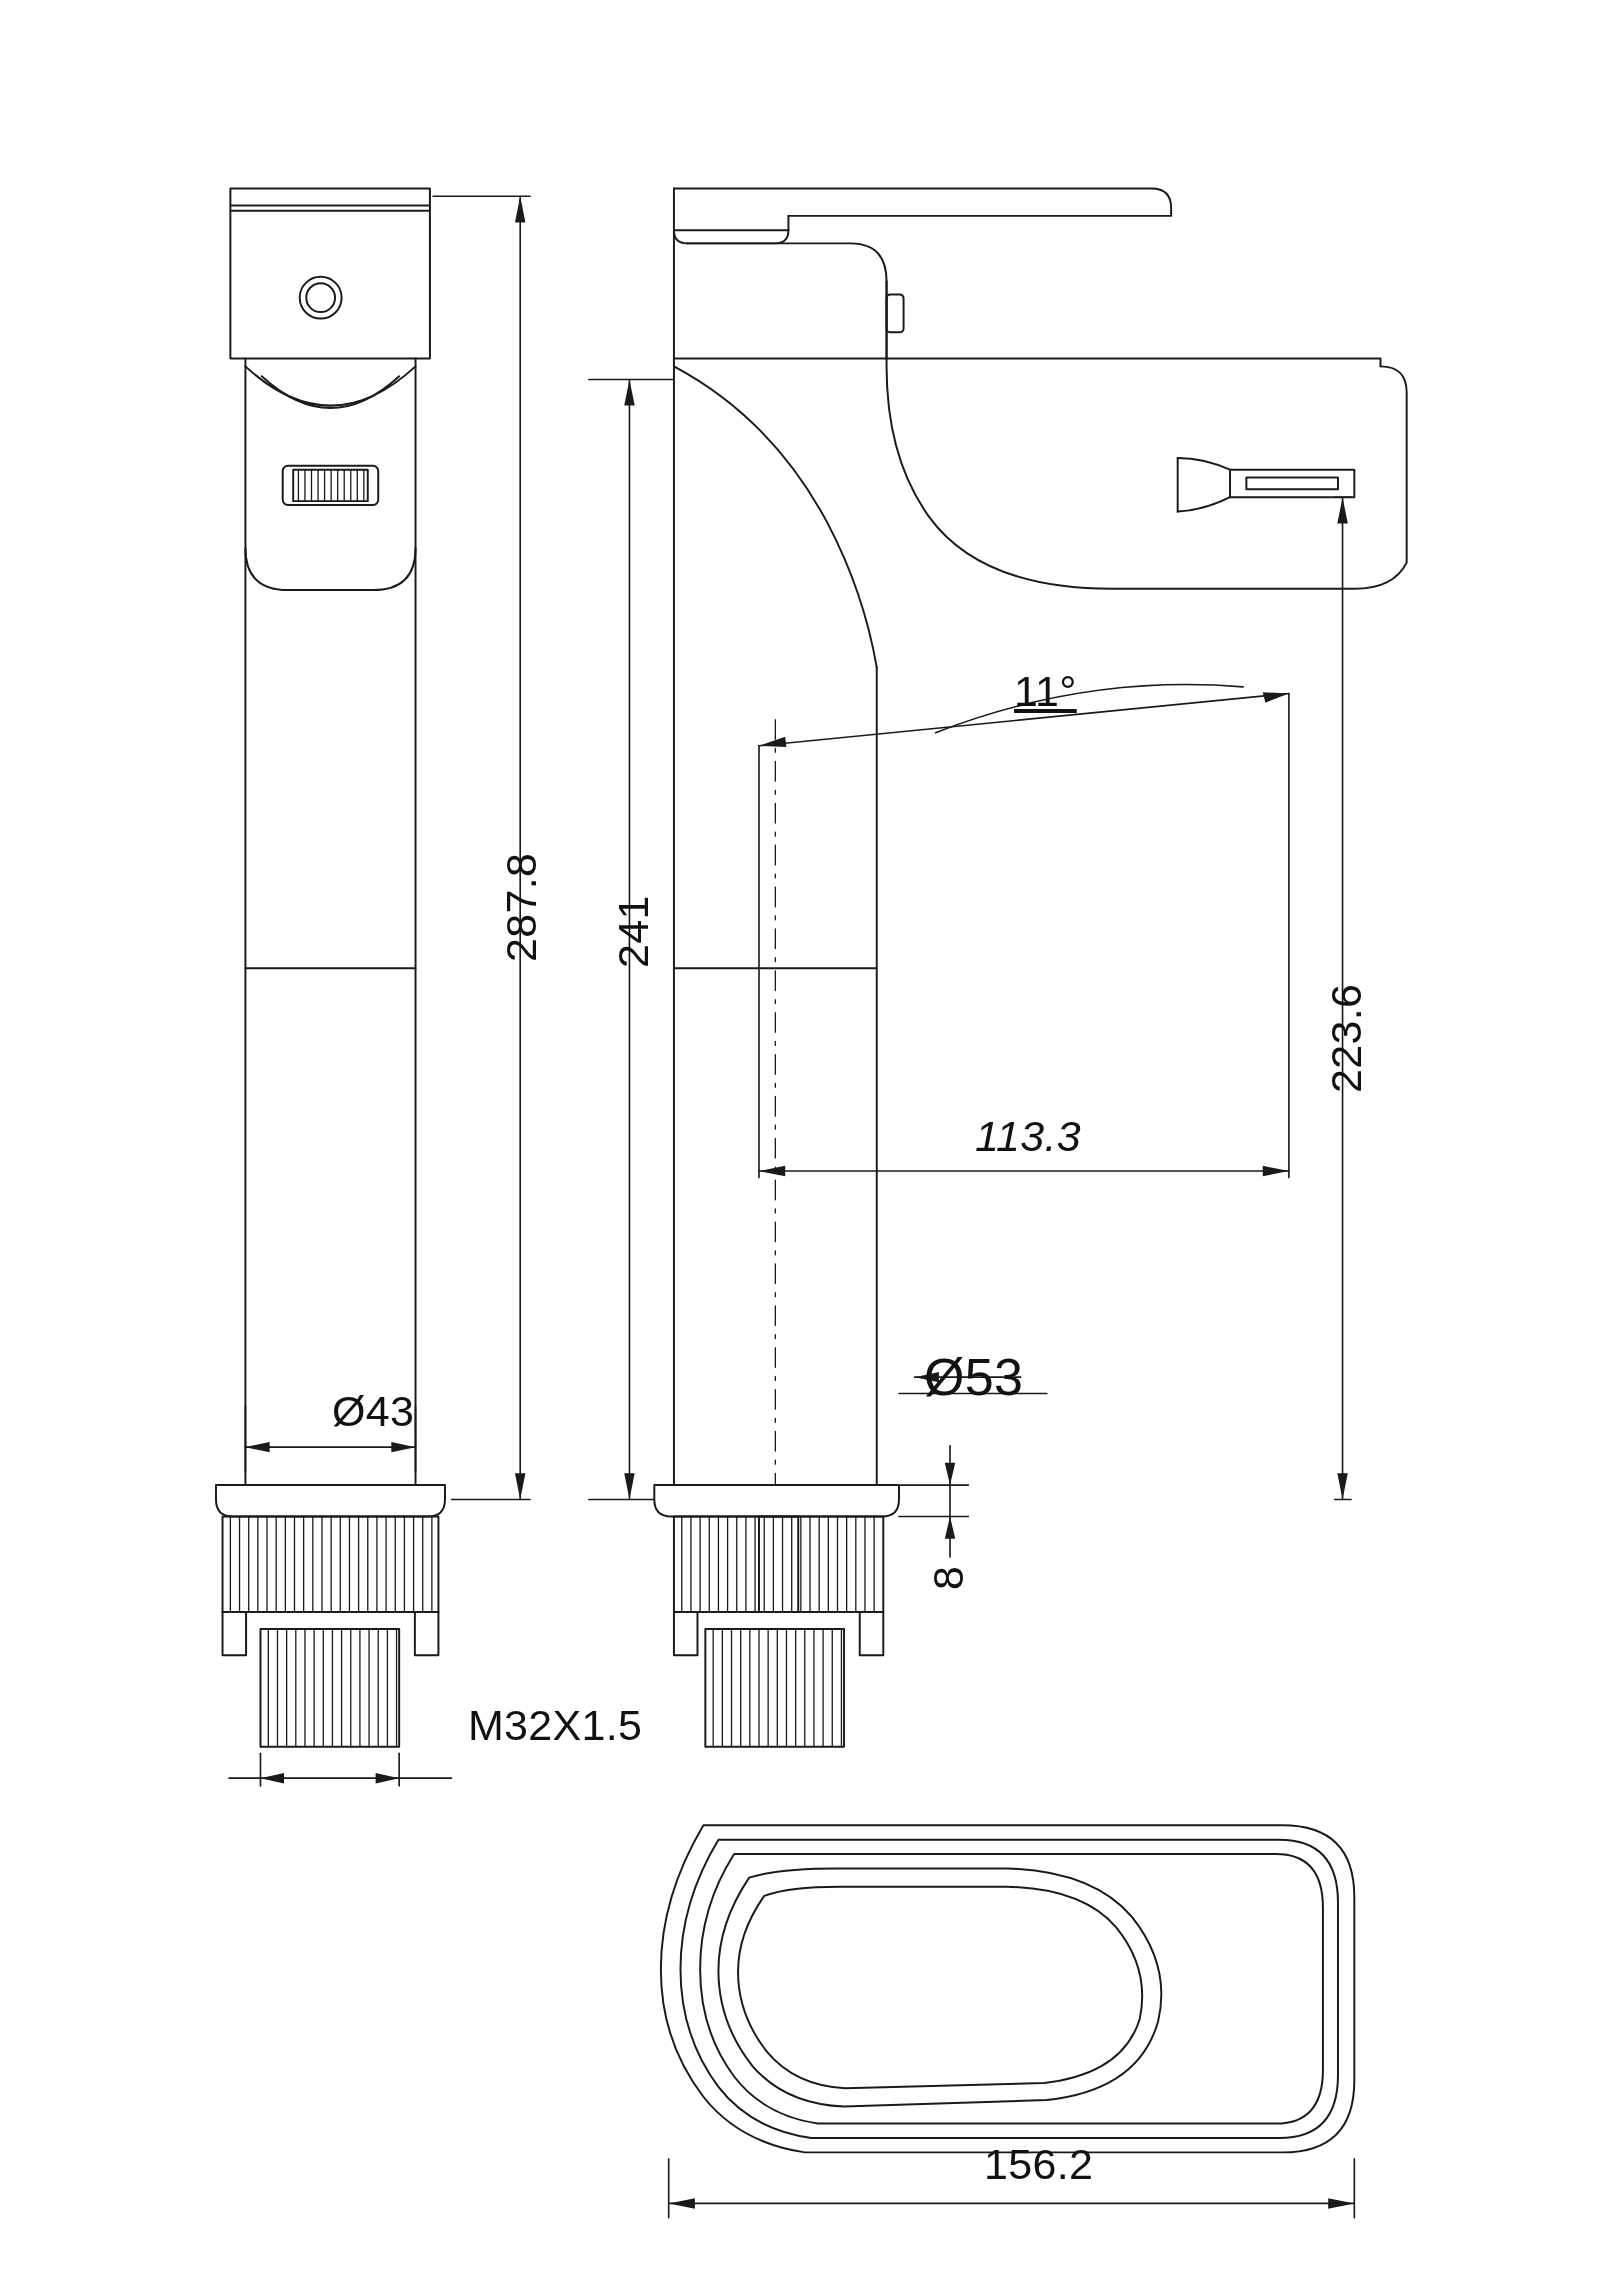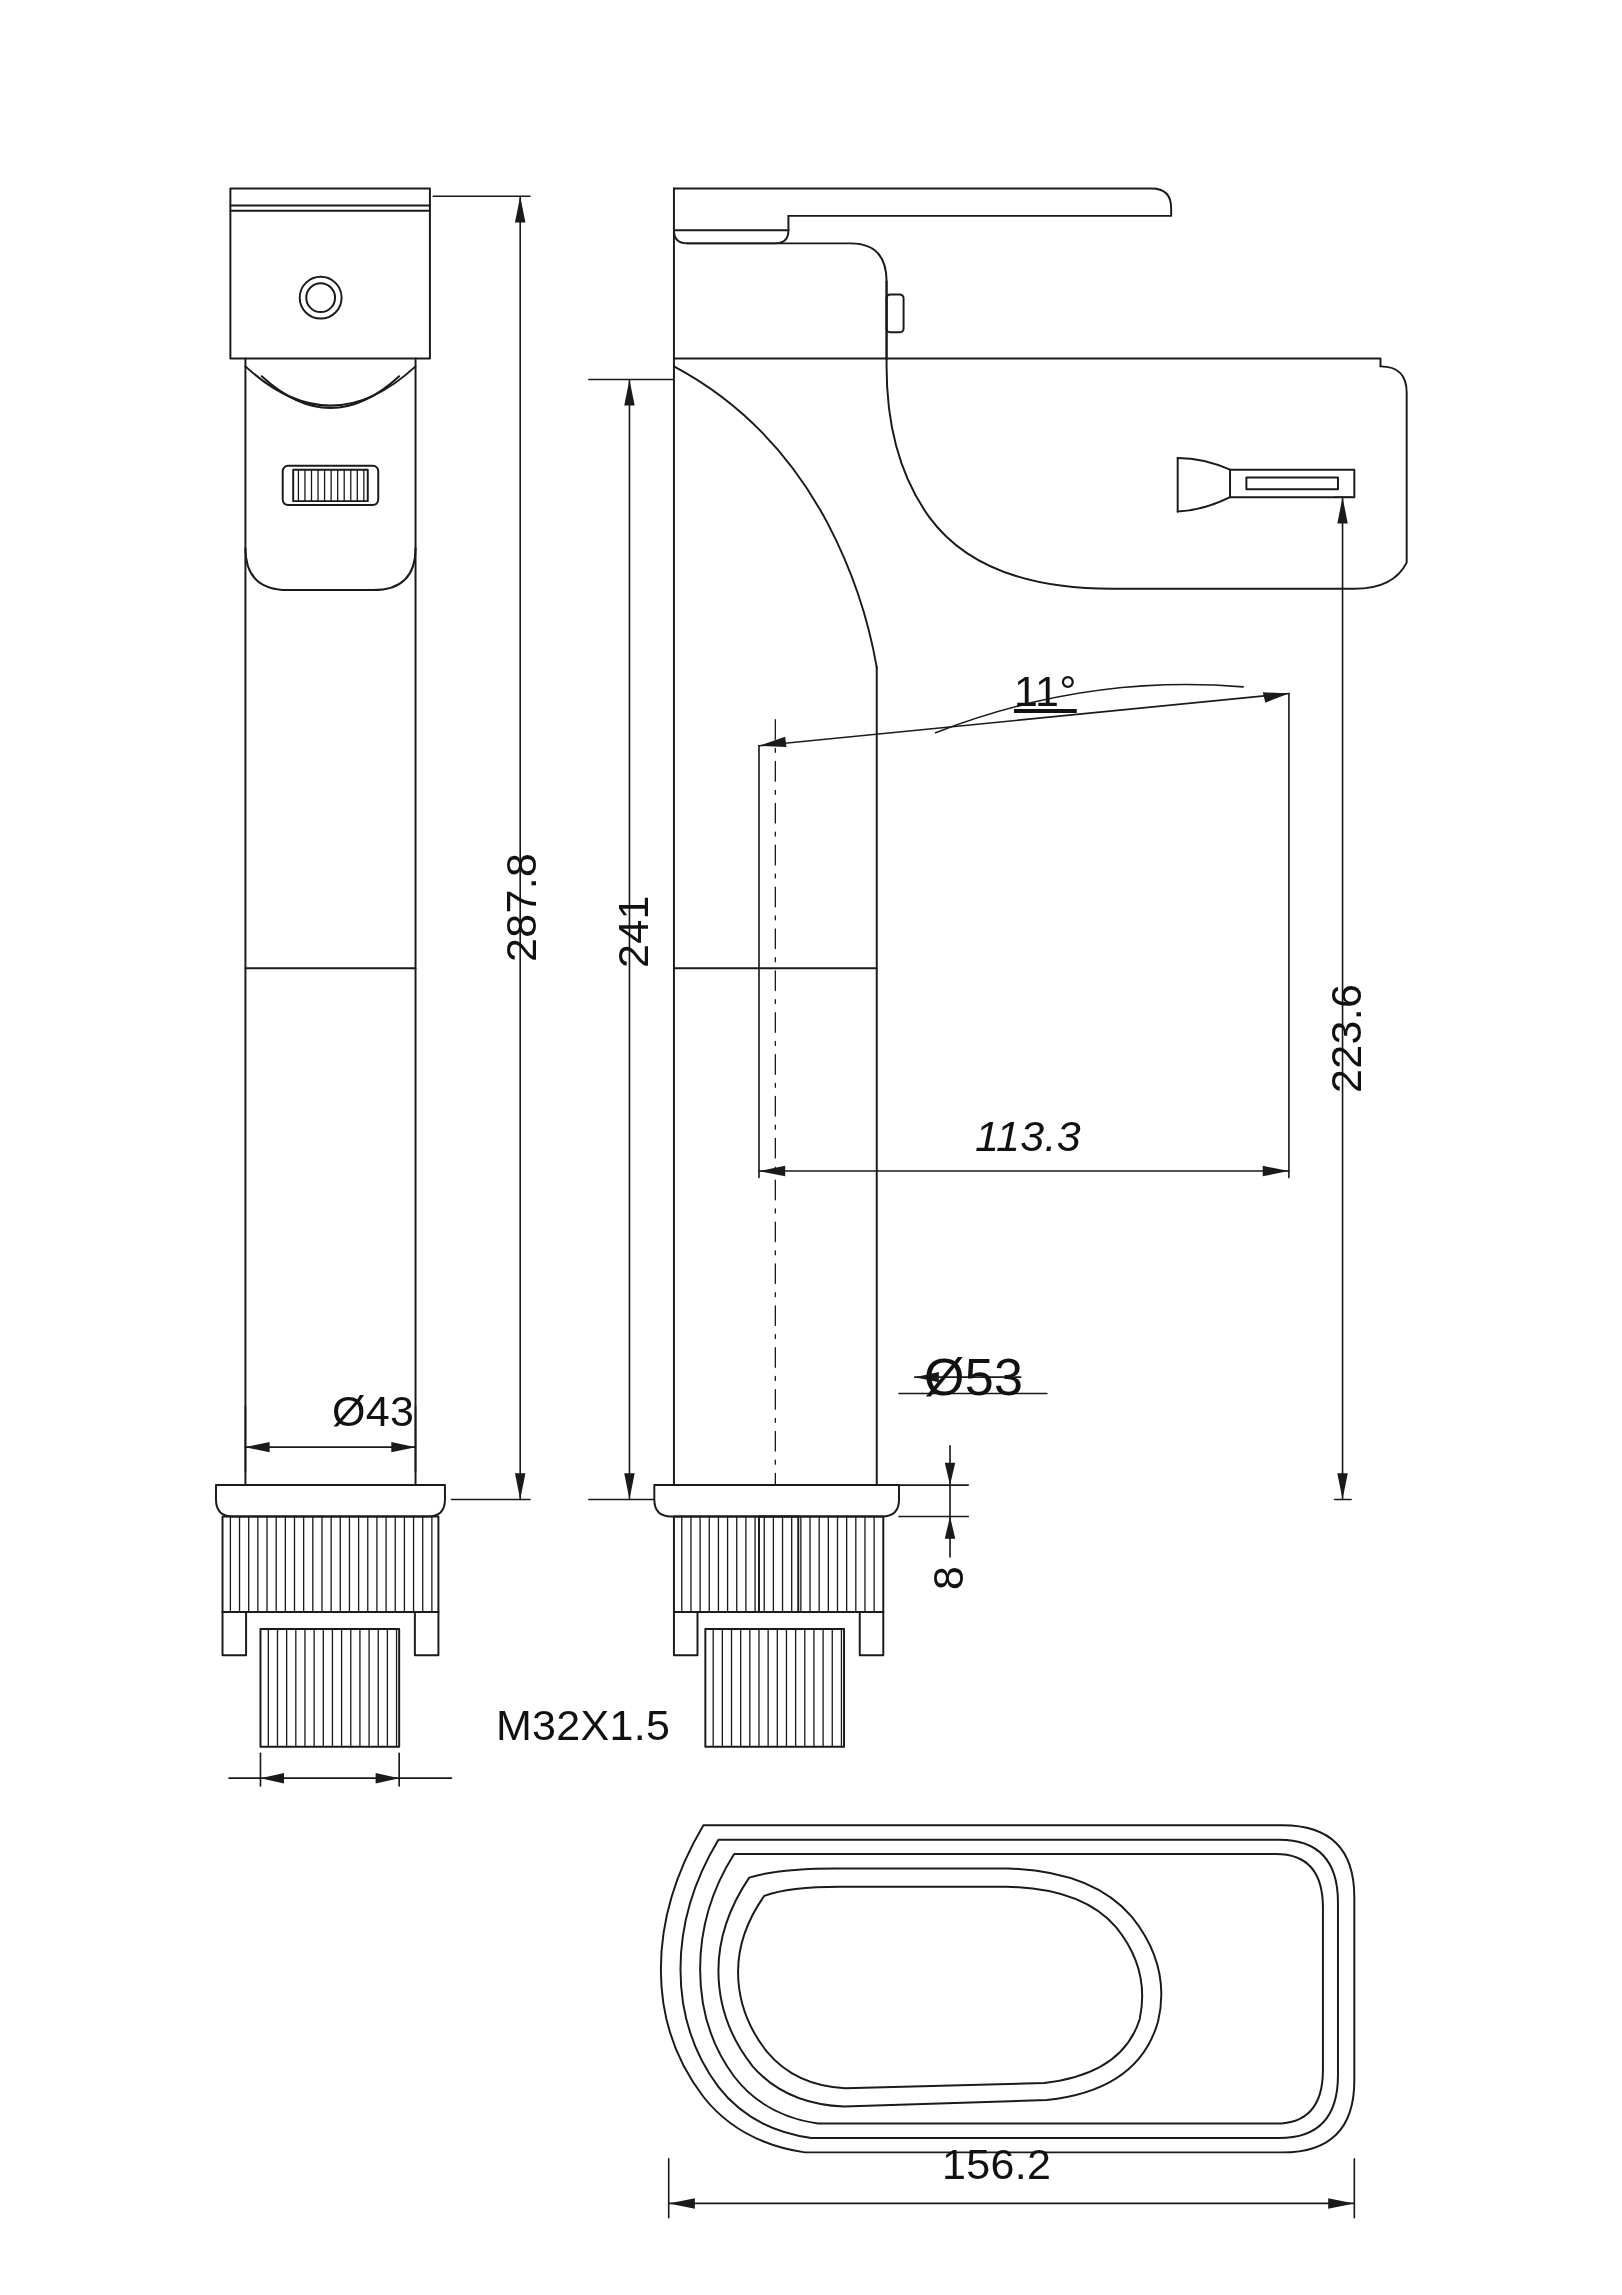--- a/index.html
+++ b/index.html
@@ -291,20 +291,20 @@
   <div class="dim-label vert" style="left:1322px; top:1093px; font-size:43px;">223.6</div>
 
   <div class="dim-label" style="left:975px; top:1112px; font-size:43px;font-style:italic;">113.3</div>
 
   <div class="dim-label" style="left:284px; top:1387px; font-size:43px;margin-left:48px;">Ø43</div>
 
   <div class="dim-label" style="left:924px; top:1322px; font-size:52px;margin-top:25px;">Ø53</div>
 
   <div class="dim-label vert" style="left:924px; top:1590px; font-size:43px;">8</div>
 
-  <div class="dim-label" style="left:496px; top:1701px; font-size:43px;">M32X1.5</div>
+  <div class="dim-label" style="left:468px; top:1701px; font-size:43px;">M32X1.5</div>
 
   <div class="dim-label" style="left:1014px; top:667px; font-size:43px;text-decoration:underline;">11°</div>
 
-  <div class="dim-label" style="left:942px; top:2140px; font-size:43px;">156.2</div>
+  <div class="dim-label" style="left:984px; top:2140px; font-size:43px;">156.2</div>
 
 </div>
 
 
 </body></html>

